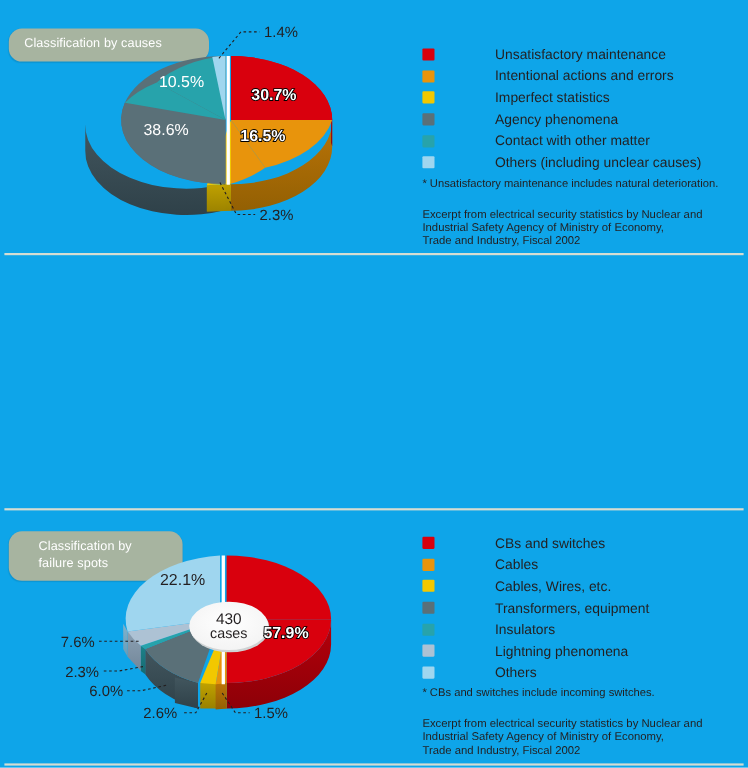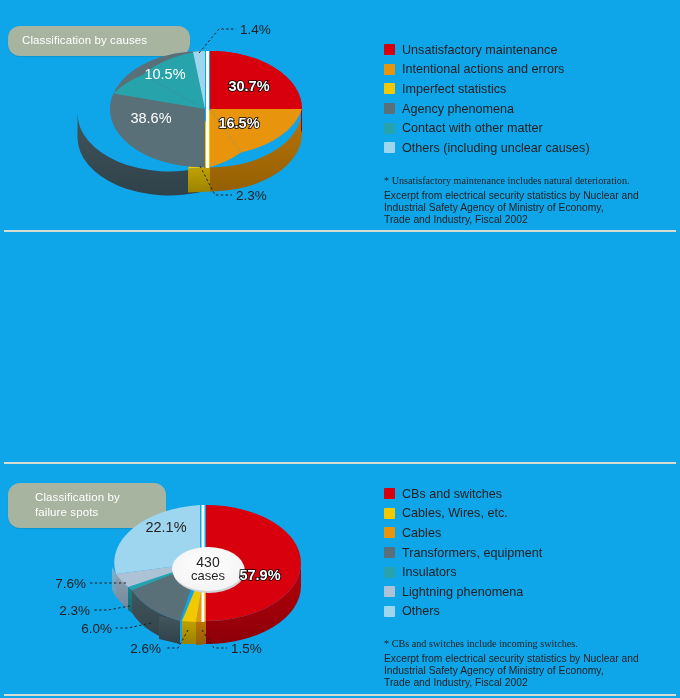--- a/index.html
+++ b/index.html
@@ -52,25 +52,25 @@
   
   .legend { position: absolute; left: 384px; width: 296px; }
   #legend-0 { top: 40px; }
   #legend-1 { top: 252px; }
 
   .legend-row { display: flex; align-items: center; height: 19.6px; }
   .swatch {
     width: 11px; height: 11px; flex: 0 0 11px; margin-right: 7px;
     border-radius: 1px;
   }
-  .legend-label { font-size: 12.6px; line-height: 14px; color: #231f20; white-space: nowrap; }
+  .legend-label { font-size: 12.6px; line-height: 14px; color: #231f20; white-space: nowrap; margin-left: 48px; }
 
   .legend-note {
     font-size: 10.2px; line-height: 13px; color: #231f20;
-    margin-top: 16px; white-space: nowrap; font-family: Liberation Serif, serif;
+    margin-top: 3px; white-space: nowrap;
   }
   .source {
     position: absolute; left: 384px; width: 300px;
     font-size: 10.3px; line-height: 11.8px; color: #231f20;
   }
   #source-0 { top: 190px; }
   #source-1 { top: 421px; }
   .source div { white-space: nowrap; }
 
   
@@ -298,26 +298,26 @@
         </g>
       </svg>
     </div>
 
     <div class="legend" id="legend-1">
       <div class="legend-row">
         <span class="swatch" style="background:#d9000d"></span>
         <span class="legend-label">CBs and switches</span>
       </div>
       <div class="legend-row">
+        <span class="swatch" style="background:#e8940c"></span>
+        <span class="legend-label">Cables</span>
+      </div>
+      <div class="legend-row">
         <span class="swatch" style="background:#f2c800"></span>
         <span class="legend-label">Cables, Wires, etc.</span>
-      </div>
-      <div class="legend-row">
-        <span class="swatch" style="background:#e8940c"></span>
-        <span class="legend-label">Cables</span>
       </div>
       <div class="legend-row">
         <span class="swatch" style="background:#5a7078"></span>
         <span class="legend-label">Transformers, equipment</span>
       </div>
       <div class="legend-row">
         <span class="swatch" style="background:#27a3ab"></span>
         <span class="legend-label">Insulators</span>
       </div>
       <div class="legend-row">

